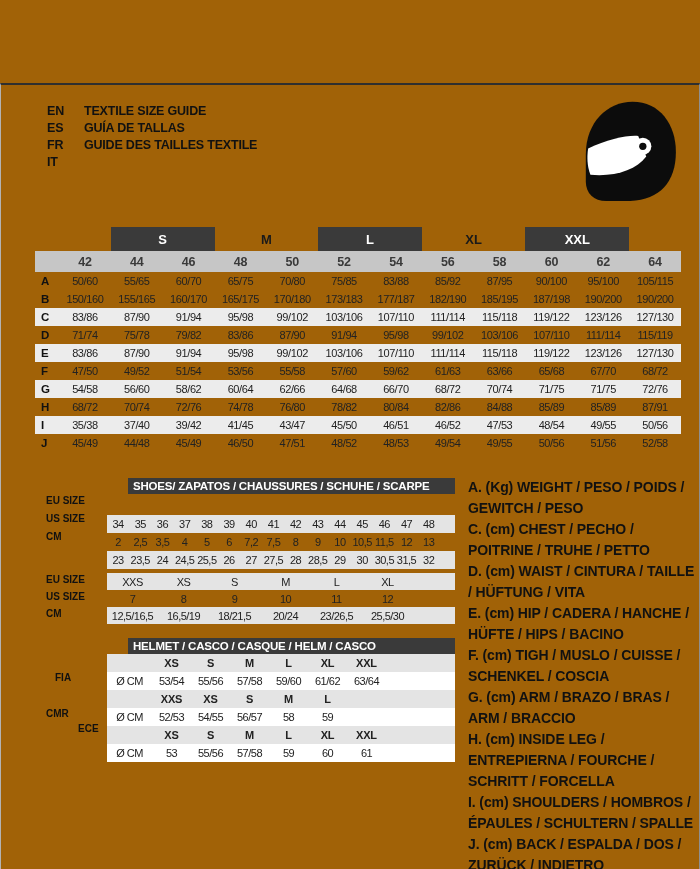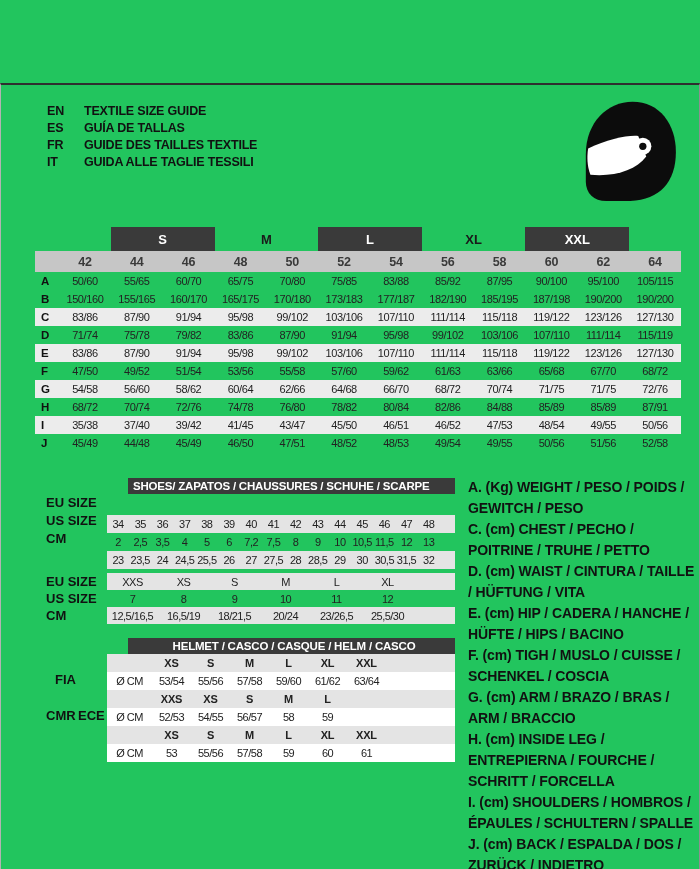--- a/index.html
+++ b/index.html
@@ -1,16 +1,16 @@
 <!DOCTYPE html>
 <html><head>
 <meta charset="utf-8">
 <style>
   html,body{margin:0;padding:0;background:#fff;}
-  #root{position:relative;width:700px;height:869px;background:#22c55e;overflow:hidden;
+  #root{position:relative;width:700px;height:869px;background:#a16207;overflow:hidden;
         font-family:"Liberation Sans","DejaVu Sans",sans-serif;color:#1d1d1d;}
   #frame{position:absolute;top:83px;left:0;right:0;height:785px;
          border-top:2px solid #2f2f2f;border-left:1px solid #b3b3b3;border-right:1px solid #8f8f8f;}
   
   #langs{position:absolute;left:47px;top:103px;}
   .lang-row{display:flex;height:17px;line-height:17px;font-size:12.5px;font-weight:700;letter-spacing:-0.2px;color:#111;}
   .lang-code{width:37px;}
   
   #helmet-icon{position:absolute;left:570px;top:95px;width:116px;height:114px;}
   
@@ -24,21 +24,21 @@
   .bar-row td,.bar-row th{height:21px;background:#c6c6c6;font-size:12.5px;font-weight:700;color:#3a3a3a;letter-spacing:-0.2px;}
   #main-table tbody tr{height:18px;}
   #main-table tbody th{font-size:11.5px;font-weight:700;text-align:left;padding-left:6px;color:#111;}
   #main-table tbody td{font-size:11px;letter-spacing:-0.4px;color:#222;}
   #main-table tbody tr:nth-child(odd):not(:first-child) td,
   #main-table tbody tr:nth-child(odd):not(:first-child) th{background:#ececec;}
   
   .dark-bar{position:absolute;left:128px;width:327px;height:16px;background:#3a3a3a;color:#fff;
             font-size:11.5px;font-weight:700;line-height:16px;padding-left:5px;box-sizing:border-box;
             letter-spacing:-0.2px;white-space:nowrap;}
-  .side-label{position:absolute;left:46px;font-size:13px;font-weight:700;color:#111;white-space:nowrap;}
+  .side-label{position:absolute;left:46px;font-size:10px;font-weight:700;color:#111;white-space:nowrap;}
   .small-grid{position:absolute;left:107px;width:348px;border-collapse:collapse;table-layout:fixed;}
   .small-grid td{padding:0;text-align:center;font-size:11px;letter-spacing:-0.5px;color:#222;overflow:hidden;white-space:nowrap;}
   .small-grid tr:nth-child(odd) td{background:#e4e4e4;}
   #shoes-table tr{height:18px;}
   #gloves-table tr{height:17px;}
   #helmet-table tr{height:18px;}
   #helmet-table tr.hx-sizes td{background:#e4e4e4;font-weight:700;letter-spacing:-0.2px;}
   #helmet-table tr.hx-vals td{background:#fff;}
   .hc0{width:45px;}
   .hcol{width:39px;}
@@ -70,21 +70,20 @@
       </div>
 
       <div class="lang-row">
         <span class="lang-code">FR</span>
         <span class="lang-title">GUIDE DES TAILLES TEXTILE</span>
       </div>
 
 
       <div class="lang-row">
         <span class="lang-code">IT</span>
-        <span class="lang-title">GUIDA ALLE TAGLIE TESSILI</span>
       </div>
 
   </div>
 
   <div id="helmet-icon">
     <svg viewBox="0 0 100 100" width="116" height="114">
       <path d="M54 6 C78 6 92 26 92 50 C92 76 78 92 52 93 L31 93 C20 93 13 86 13 76 L13 52 C13 24 32 6 54 6 Z" fill="#0c0c0c"></path>
       <path d="M15 47 C32 39 50 35 59 36 L66 54 C57 66 38 72 17 70 C14 62 14 54 15 47 Z" fill="#ffffff"></path>
       <circle cx="63" cy="45" r="7.5" fill="#ffffff"></circle>
       <circle cx="63" cy="45" r="3.2" fill="#0c0c0c"></circle>
@@ -424,24 +423,24 @@
           <td>18/21,5</td>
           <td>20/24</td>
           <td>23/26,5</td>
           <td>25,5/30</td>
           <td></td>
         </tr>
 
     </tbody>
   </table>
 
-  <div class="dark-bar" style="top:638px;text-align:center;">HELMET / CASCO / CASQUE / HELM / CASCO</div>
+  <div class="dark-bar" style="top:638px;">HELMET / CASCO / CASQUE / HELM / CASCO</div>
   <div class="side-label" style="top:672px;margin-left:9px;">FIA</div>
   <div class="side-label" style="top:708px;">CMR</div>
-  <div class="side-label" style="top:708px;padding-left:32px;">ECE</div>
+  <div class="side-label" style="top:723px;padding-left:32px;">ECE</div>
   <table id="helmet-table" class="small-grid" style="top:654px;">
     <colgroup>
       <col class="hc0">
         <col class="hcol">
         <col class="hcol">
         <col class="hcol">
         <col class="hcol">
         <col class="hcol">
         <col class="hcol">
         <col class="hfill">

